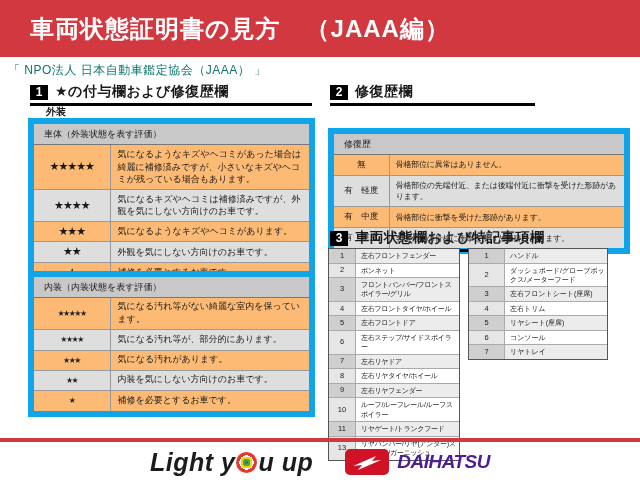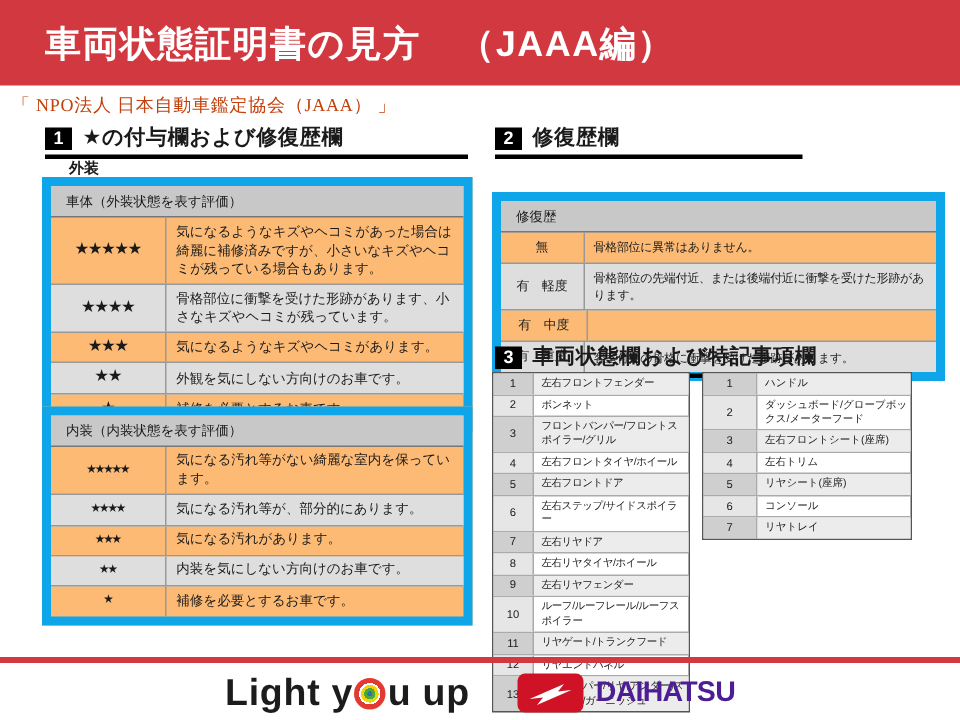--- a/index.html
+++ b/index.html
@@ -8,21 +8,21 @@
     font-family:"Liberation Sans","DejaVu Sans",sans-serif;
     background:#ffffff; position:relative; overflow:hidden; color:#1a1a1a;
   }
   
   .titlebar {
     position:absolute; top:0; left:0; width:640px; height:57px;
     background:#d2383f; color:#fff; display:flex; align-items:center;
     padding-left:30px; font-size:24px; font-weight:bold; letter-spacing:1px;
   }
   .subtitle {
-    position:absolute; top:62px; left:8px; font-size:12px; color:#c2410c; letter-spacing:0.5px;font-family:Liberation Serif, serif;
+    position:absolute; top:62px; left:8px; font-size:12px; color:#0f766e; letter-spacing:0.5px;
   }
   
   .sec-head { position:absolute; border-bottom:3px solid #000; padding-bottom:2px;
     display:flex; align-items:center; gap:7px; }
   .sec-num { background:#000; color:#fff; font-weight:bold; font-size:12px;
     width:18px; height:15px; display:flex; align-items:center; justify-content:center; }
   .sec-title { font-weight:bold; font-size:14px; letter-spacing:0.5px; }
   #sec1-head { top:83px; left:30px; width:282px; }
   #sec2-head { top:83px; left:330px; width:205px; }
   #sec3-head { top:229px; left:330px; width:240px; }
@@ -62,21 +62,21 @@
   #parts-left { top:248px; left:328px; width:132px; }
   #parts-left .c0 { width:27px; }
   #parts-left .c1 { width:103px; letter-spacing:-0.3px; }
   #parts-right { top:248px; left:468px; width:140px; }
   #parts-right .c0 { width:36px; }
   #parts-right .c1 { width:102px; }
   .part-list .td { min-height:13.5px; }
   
   .red-rule { position:absolute; top:438px; left:0; width:640px; height:4px; background:#d2383f; }
   .footer { position:absolute; top:447px; left:0; width:640px; height:30px;
-    display:flex; align-items:center; justify-content:center; gap:32px; }
+    display:flex; align-items:center; justify-content:center; gap:32px;font-style:italic; }
   .slogan { display:flex; align-items:center; font-size:25px; font-weight:bold;
     color:#1c1c1c; letter-spacing:0.5px; }
   .roundel {
     display:inline-block; width:21px; height:21px; border-radius:50%; margin:0 1px;
     background:radial-gradient(closest-side,
       #2f6fb6 0 16%, #4ba83d 16% 36%, #f0d20d 36% 56%, #ffffff 56% 68%, #e23a32 68% 100%);
   }
   .dai-logo { display:flex; align-items:center; gap:8px; }
   .dai-mark { width:44px; height:26px; background:#cf1225; border-radius:5px;
     display:flex; align-items:center; justify-content:center; }
@@ -99,21 +99,21 @@
 <div class="group-label" style="top:105px; left:28px;margin-left:18px;">外装</div>
 <div class="tbl star-tbl" id="ext-tbl">
   <div class="thead">車体（外装状態を表す評価）</div>
   <div>
       <div class="tr">
         <div class="td c0">★★★★★</div>
         <div class="td c1">気になるようなキズやヘコミがあった場合は綺麗に補修済みですが、小さいなキズやヘコミが残っている場合もあります。</div>
       </div>
       <div class="tr">
         <div class="td c0">★★★★</div>
-        <div class="td c1">骨格部位に衝撃を受けた形跡があります、小さなキズやヘコミが残っています。</div>
+        <div class="td c1">気になるキズやヘコミは補修済みですが、外観を気にしない方向けのお車です。</div>
       </div>
       <div class="tr">
         <div class="td c0">★★★</div>
         <div class="td c1">気になるようなキズやヘコミがあります。</div>
       </div>
       <div class="tr">
         <div class="td c0">★★</div>
         <div class="td c1">外観を気にしない方向けのお車です。</div>
       </div>
       <div class="tr">
@@ -160,20 +160,21 @@
       <div class="tr">
         <div class="td c0">無</div>
         <div class="td c1">骨格部位に異常はありません。</div>
       </div>
       <div class="tr">
         <div class="td c0">有　軽度</div>
         <div class="td c1">骨格部位の先端付近、または後端付近に衝撃を受けた形跡があります。</div>
       </div>
       <div class="tr">
         <div class="td c0">有　中度</div>
+        <div class="td c1">骨格部位に衝撃を受けた形跡があります。</div>
       </div>
       <div class="tr">
         <div class="td c0">有　重度</div>
         <div class="td c1">客室付近の骨格に衝撃を受けた形跡があります。</div>
       </div>
     </div>
 </div>
 
 <div class="sec-head" id="sec3-head">
   <span class="sec-num">3</span>
@@ -217,24 +218,20 @@
         <div class="td c0">9</div>
         <div class="td c1">左右リヤフェンダー</div>
       </div>
       <div class="tr">
         <div class="td c0">10</div>
         <div class="td c1">ルーフ/ルーフレール/ルーフスポイラー</div>
       </div>
       <div class="tr">
         <div class="td c0">11</div>
         <div class="td c1">リヤゲート/トランクフード</div>
-      </div>
-      <div class="tr">
-        <div class="td c0">12</div>
-        <div class="td c1">リヤエンドパネル</div>
       </div>
       <div class="tr">
         <div class="td c0">13</div>
         <div class="td c1">リヤバンパー/リヤ(アンダー)スポイラー/ガーニッシュ</div>
       </div>
     </div>
 </div>
 <div class="part-list" id="parts-right">
   <div>
       <div class="tr">

